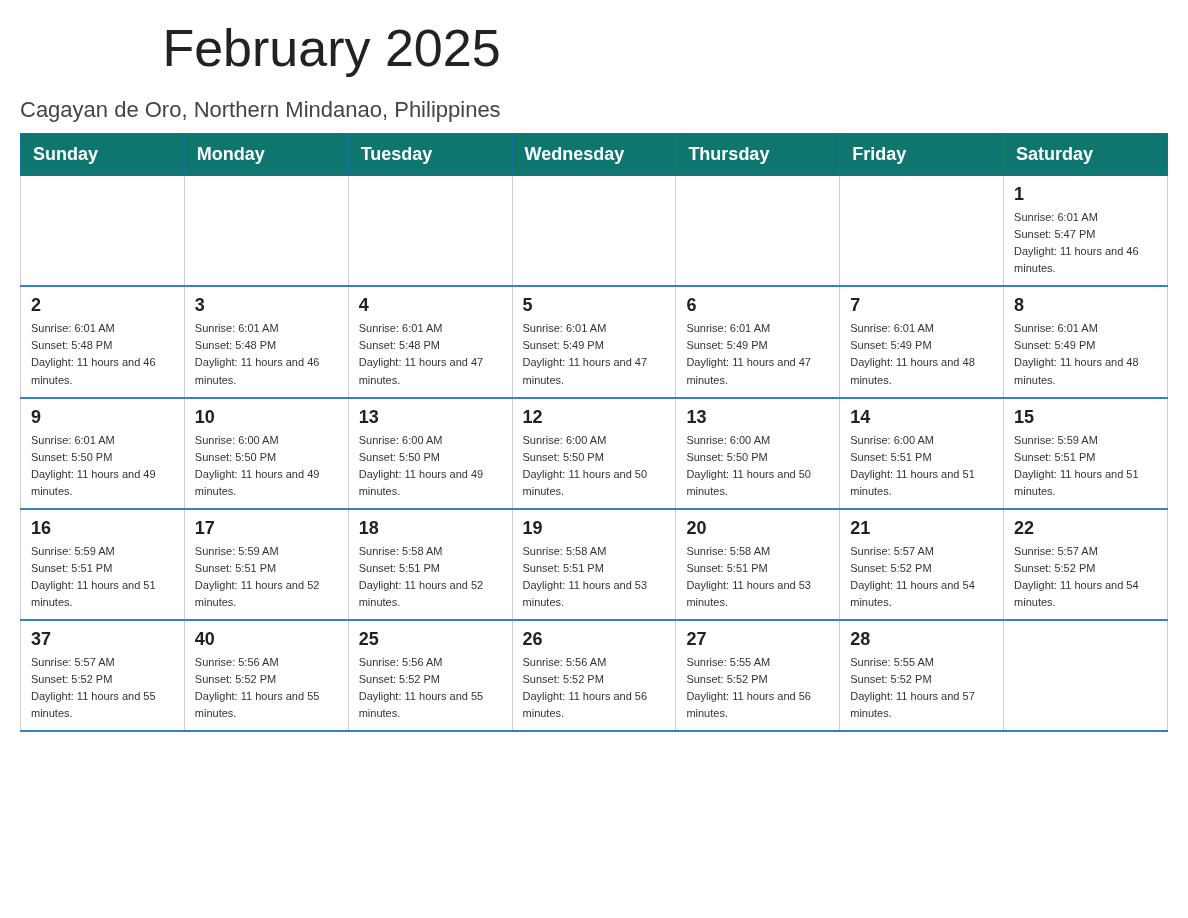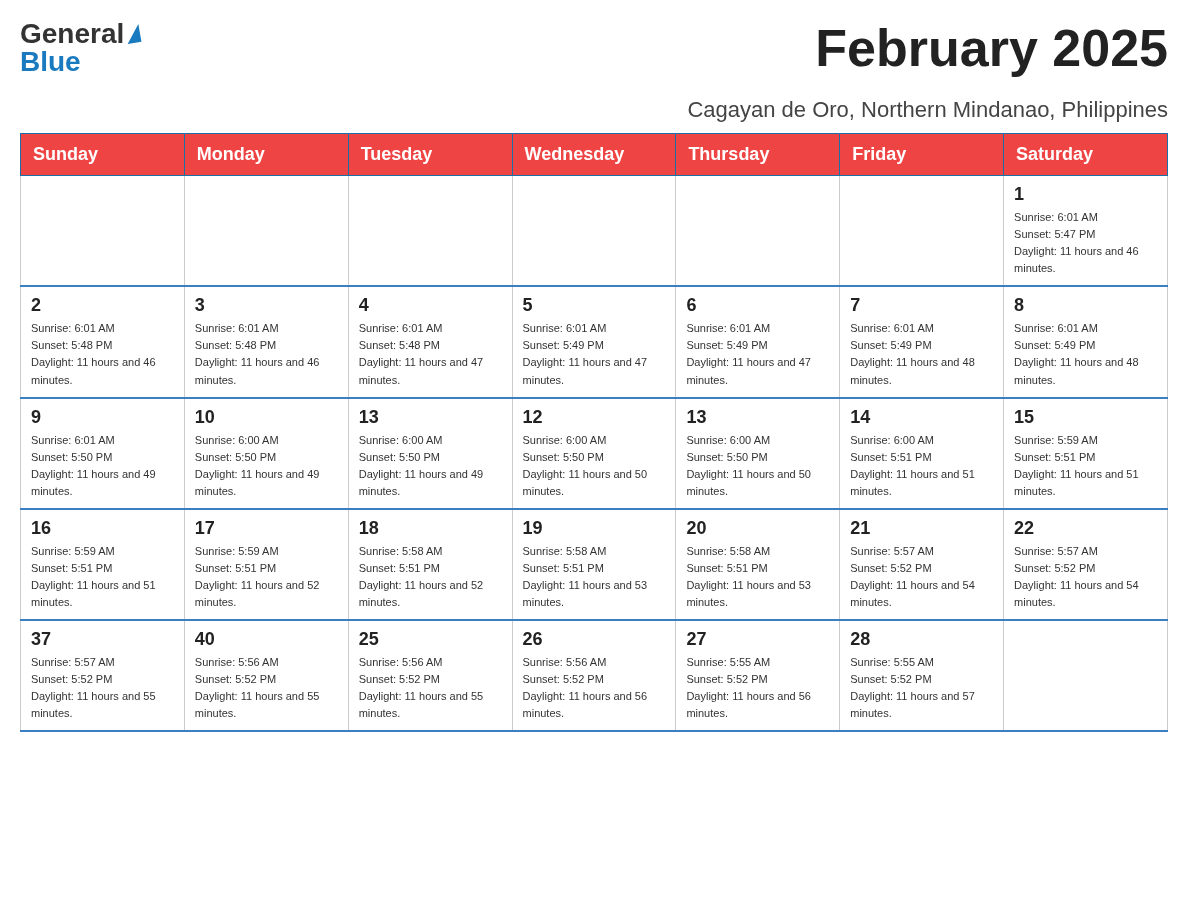--- a/index.html
+++ b/index.html
@@ -45,36 +45,36 @@
     }
     .logo-top-row {
       display: flex;
       align-items: center;
     }
     .title-area {
       text-align: right;
     }
     .month-title {
       font-size: 52px;
-      font-weight: bold;
+      font-weight: normal;
       color: #222;
       line-height: 1.1;
     }
     .location-title {
       font-size: 22px;
       color: #444;
       margin-top: 20px;
     }
     .calendar-table {
       width: 100%;
       border-collapse: collapse;
       margin-top: 10px;
     }
     .calendar-table thead tr {
-      background-color: #ef4444;
+      background-color: #0f766e;
       border-radius: 20px;
     }
     .calendar-table thead th {
       color: #fff;
       font-size: 18px;
       font-weight: 600;
       padding: 10px 12px;
       text-align: left;
       border: 1px solid #1a6fa8;
     }
@@ -107,27 +107,20 @@
       line-height: 1.55;
     }
     .calendar-table tbody tr:last-child td {
       border-bottom: 1px solid #ccc;
     }
   </style>
 </head>
 <body>
 
 <div class="header">
-  <div class="logo">
-    <div class="logo-top-row">
-      <span class="logo-general">General</span>
-      <span class="logo-arrow"></span>
-    </div>
-    <span class="logo-blue">Blue</span>
-  </div>
   <div class="title-area">
     <div class="month-title">February 2025</div>
     <div class="location-title">Cagayan de Oro, Northern Mindanao, Philippines</div>
   </div>
 </div>
 
 <table class="calendar-table">
   <thead>
     <tr>
     <th>Sunday</th>

